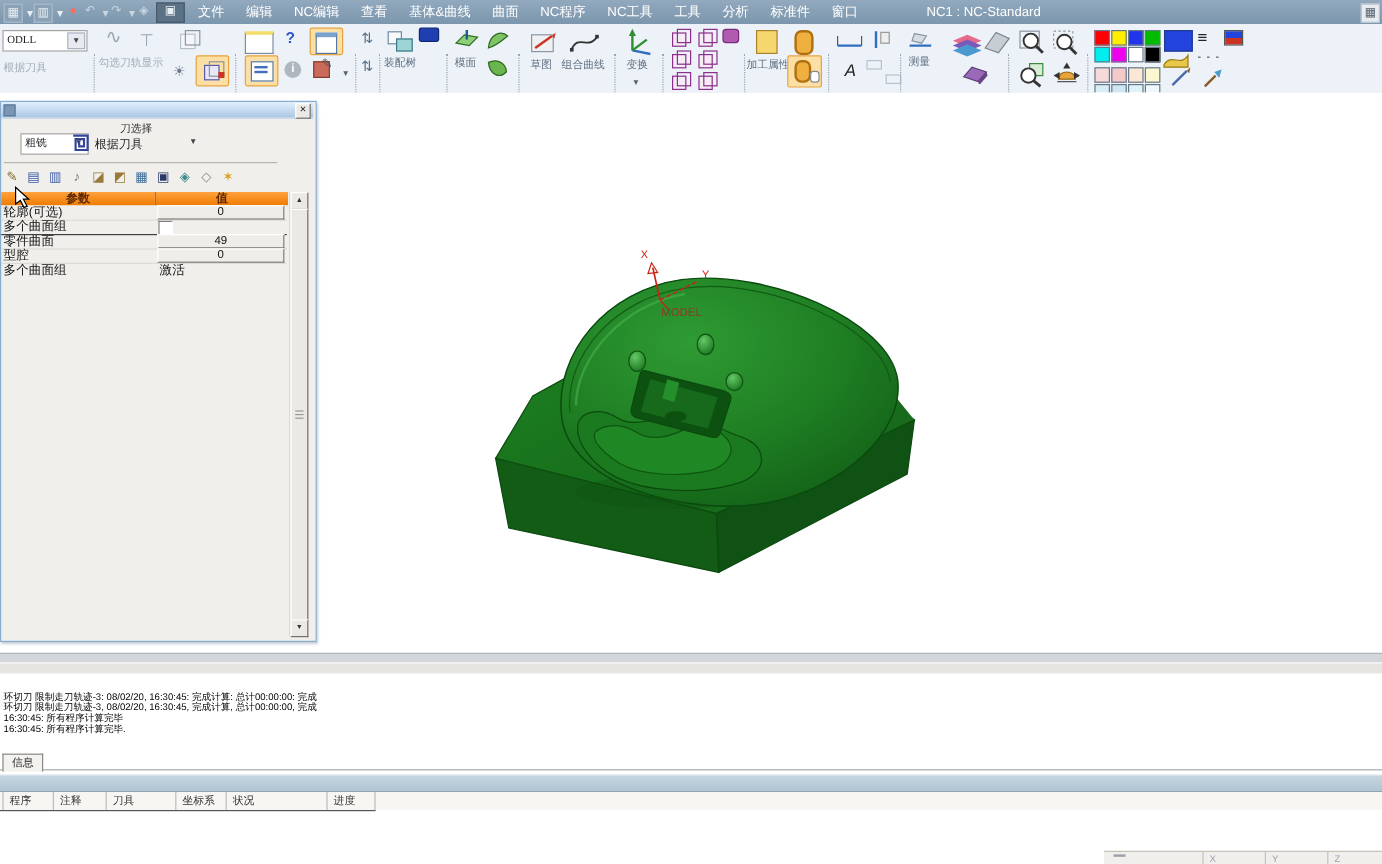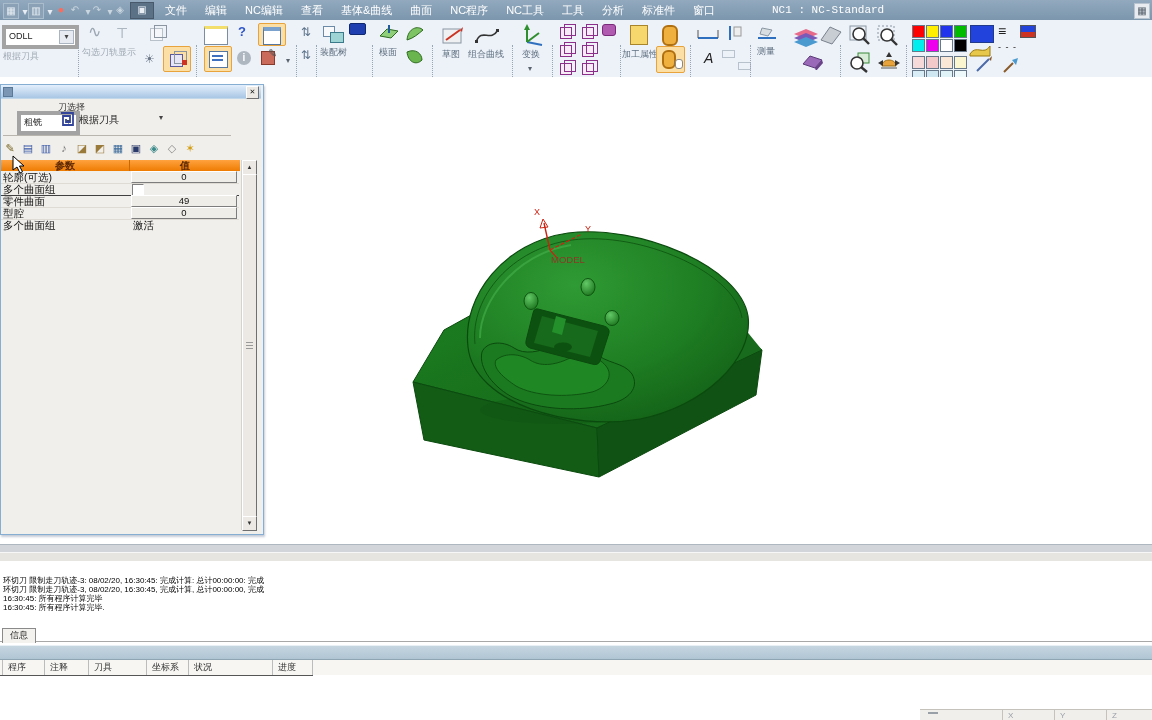--- a/index.html
+++ b/index.html
@@ -6,51 +6,51 @@
   body{width:1152px;height:720px;position:relative;overflow:hidden;background:#fff;
        font-family:"Liberation Sans",sans-serif;-webkit-font-smoothing:antialiased;}
   .abs{position:absolute;}
 
   
   .titlebar{left:0;top:0;width:1152px;height:20px;
     background:linear-gradient(#92a9be,#7b96ad);color:#fff;}
   .tb-ico{display:inline-block;height:14px;min-width:14px;text-align:center;
     font-size:10px;line-height:14px;color:#e8eef4;}
   .menu-item{display:inline-block;padding:0 9px;font-size:11px;line-height:20px;color:#fff;}
-  .win-title{font-size:11px;line-height:20px;color:#fff;font-family:Liberation Mono, monospace;}
+  .win-title{font-size:11px;line-height:20px;color:#fff;}
 
   
   .toolbar{left:0;top:20px;width:1152px;height:57px;background:#edf2f8;
     border-bottom:1px solid #ccd5df;}
   .sep{border-left:1px dotted #98a5b2;height:46px;top:25px;width:0;}
   .glabel{font-size:9px;color:#5f6f80;white-space:nowrap;}
   .dlabel{font-size:9px;color:#a2abb5;white-space:nowrap;}
-  .combo{background:#fff;border:4px solid #a3a3a3;height:16px;font-size:9px;
-    line-height:14px;padding-left:3px;color:#222;}
+  .combo{background:#fff;border:1px solid #a3a3a3;height:16px;font-size:9px;
+    line-height:14px;padding-left:3px;color:#222;font-family:Liberation Serif, serif;}
   .combo .arr{position:absolute;right:1px;top:1px;width:13px;height:12px;
     background:#e7ebf1;border:1px solid #aab4c0;font-size:8px;line-height:11px;text-align:center;color:#444;}
   .hl{background:#fcdfa4;border:1px solid #e8a33d;border-radius:2px;}
   .sw{width:11px;height:11px;border:1px solid #66788a;}
   .sw2{width:11px;height:6px;border:1px solid #b8c2cc;}
   .wcube{width:11px;height:11px;border:1px solid #8b95a2;background:#f4f6f9;}
   .wcube:before{content:"";position:absolute;left:3px;top:-4px;width:11px;height:11px;
     border:1px solid #8b95a2;}
   .pcube{width:10px;height:10px;border:1px solid #8b2f8b;background:#f6ecf6;}
   .pcube:before{content:"";position:absolute;left:3px;top:-4px;width:10px;height:10px;border:1px solid #8b2f8b;}
   .gico{font-size:12px;color:#9aa6b2;line-height:14px;}
 
   
   .panel{left:0;top:84px;width:262px;height:449px;background:#f1efeb;
     border:1px solid #86aed2;box-shadow:1px 2px 2px rgba(90,110,140,.35);}
   .p-title{left:0;top:0;width:260px;height:13px;
     background:linear-gradient(#e3effc,#a9c6e4);border-bottom:1px solid #c3d7eb;}
   .p-close{right:2px;top:1px;width:11px;height:11px;background:#ece9e4;
     border:1px solid;border-color:#fff #6f6f6f #6f6f6f #fff;font-size:7px;line-height:9px;
     text-align:center;color:#222;}
-  .p-label{font-size:9px;color:#333;}
+  .p-label{font-size:9px;color:#333;margin-left:42px;}
   .ptool{width:16px;height:16px;text-align:center;font-size:11px;line-height:16px;}
   .tbl-hdr{background:linear-gradient(#ffa23e,#ee7c02);color:#5e2800;font-size:10px;
     font-weight:bold;line-height:11px;}
   .trow{font-size:10.5px;color:#101010;line-height:12px;}
   .vbtn{background:#efede8;border:1px solid;border-color:#fff #7d7d7d #7d7d7d #fff;
     font-size:9.5px;text-align:center;color:#111;}
   .cbx{width:10px;height:10px;background:#fff;border:1px solid;
     border-color:#808080 #fff #fff #808080;}
   .vscroll{background:#f3f2ef;border-left:1px solid #d6d3cd;}
   .sbtn{width:13px;height:13px;background:#ece9e4;border:1px solid;

